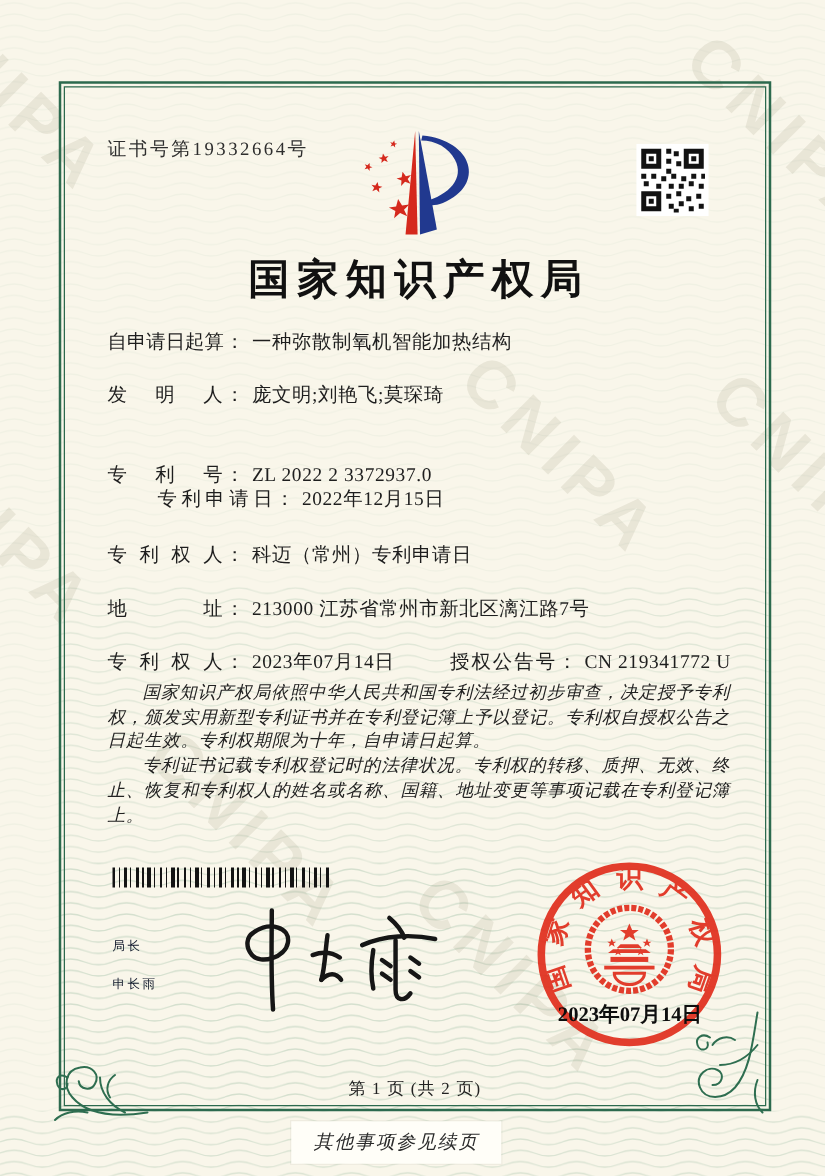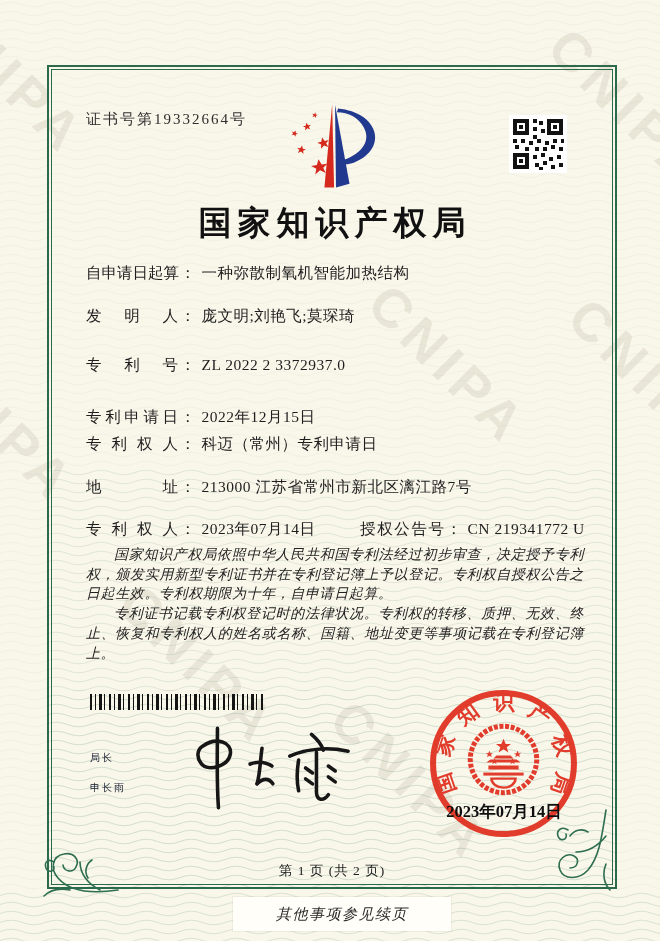--- a/index.html
+++ b/index.html
@@ -55,21 +55,21 @@
   #signature { left:163px; top:722px; }
   
   #seal { left:427px; top:687px; }
   #seal-date {
     left:438px; top:801px; width:132px; text-align:center;
     font-size:16.5px; font-weight:bold; color:#0e0e0e; white-space:nowrap;
   }
   
   #page-info { left:47px; top:862px; width:570px; text-align:center; font-size:13.5px; color:#222; letter-spacing:1px; }
   #cont-box {
-    left:233px; top:897px; width:218px; height:34px; background:#fffef8;
+    left:233px; top:897px; width:168px; height:34px; background:#fffef8;
     box-shadow:0 0 0 1px rgba(60,60,40,0.05); text-align:center; line-height:34px;
     font-size:15px; font-style:italic; color:#2b2b2b; letter-spacing:1.5px;
   }
   .flourish { position:absolute; pointer-events:none; }
 </style>
 </head>
 <body>
 
 <div id="page">
 
@@ -187,24 +187,24 @@
   </svg>
 
   <div class="abs" id="title">国家知识产权局</div>
 
   <div class="frow" style="top:263px;">
     <span class="flabel">自申请日起算</span><span class="fcolon">：</span><span class="fval">一种弥散制氧机智能加热结构</span>
   </div>
   <div class="frow" style="top:306px;">
     <span class="flabel">发明人</span><span class="fcolon">：</span><span class="fval">庞文明;刘艳飞;莫琛琦</span>
   </div>
-  <div class="frow" style="top:355px;">
+  <div class="frow" style="top:370px;">
     <span class="flabel">专利号</span><span class="fcolon">：</span><span class="fval">ZL 2022 2 3372937.0</span>
   </div>
-  <div class="frow" style="top:407px;">
+  <div class="frow" style="top:389px;margin-left:40px;">
     <span class="flabel">专利申请日</span><span class="fcolon">：</span><span class="fval">2022年12月15日</span>
   </div>
   <div class="frow" style="top:434px;">
     <span class="flabel">专利权人</span><span class="fcolon">：</span><span class="fval">科迈（常州）专利申请日</span>
   </div>
   <div class="frow" style="top:477px;">
     <span class="flabel">地址</span><span class="fcolon">：</span><span class="fval">213000 江苏省常州市新北区漓江路7号</span>
   </div>
   <div class="frow" style="top:519px; width:498px;">
     <span class="flabel">专利权人</span><span class="fcolon">：</span><span class="fval">2023年07月14日</span>

